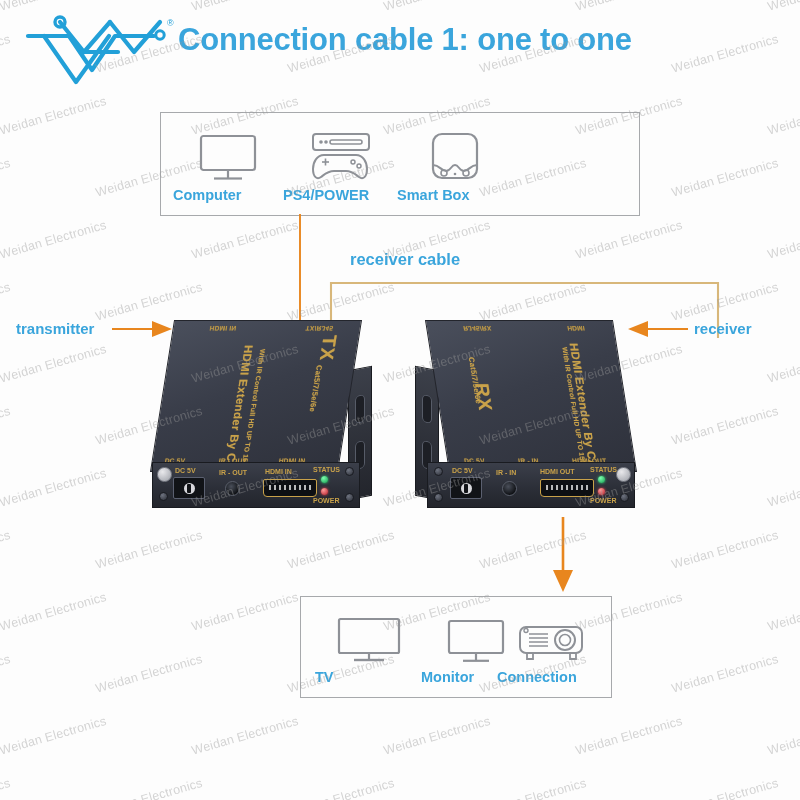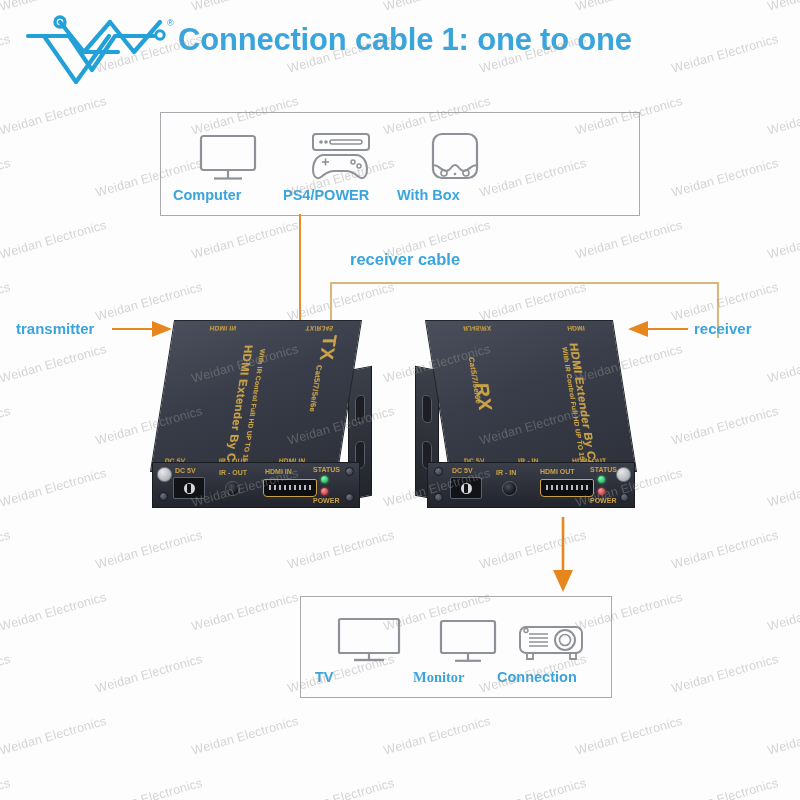--- a/index.html
+++ b/index.html
@@ -208,39 +208,39 @@
     <div class="dev" style="left:236px;top:14px;width:116px;">
       <div class="glyph">
         <svg width="66" height="56" viewBox="0 0 66 56">
           <rect x="11" y="5" width="44" height="44" rx="9" fill="none" stroke="#8e9197" stroke-width="2.2"></rect>
           <path d="M11 36 C18 36 19 42 24 42 C29 42 29 36 33 36 C37 36 37 42 42 42 C47 42 48 36 55 36" fill="none" stroke="#8e9197" stroke-width="2"></path>
           <circle cx="22" cy="44" r="3" fill="none" stroke="#8e9197" stroke-width="1.6"></circle>
           <circle cx="44" cy="44" r="3" fill="none" stroke="#8e9197" stroke-width="1.6"></circle>
           <circle cx="33" cy="45" r="1.3" fill="#8e9197"></circle>
         </svg>
       </div>
-      <div class="cap">With Box</div>
+      <div class="cap">Smart Box</div>
     </div>
 
   </div>
 
   <div class="groupbox" id="display-box">
 
     <div class="dev" style="left:14px;top:12px;width:108px;">
       <div class="glyph">
         <svg width="74" height="52" viewBox="0 0 74 52">
           <rect x="7" y="4" width="60" height="34" rx="1.5" fill="none" stroke="#8e9197" stroke-width="2.2"></rect>
           <line x1="37" y1="38" x2="37" y2="44" stroke="#8e9197" stroke-width="2.2"></line>
           <line x1="22" y1="45" x2="52" y2="45" stroke="#8e9197" stroke-width="2.4"></line>
         </svg>
       </div>
       <div class="cap">TV</div>
     </div>
 
-    <div class="dev" style="left:112px;top:12px;width:110px;font-family:Liberation Serif, serif;">
+    <div class="dev" style="left:120px;top:12px;width:110px;">
       <div class="glyph">
         <svg width="68" height="52" viewBox="0 0 68 52">
           <rect x="7" y="6" width="54" height="32" rx="2" fill="none" stroke="#8e9197" stroke-width="2.2"></rect>
           <line x1="34" y1="38" x2="34" y2="45" stroke="#8e9197" stroke-width="2.2"></line>
           <line x1="21" y1="45.8" x2="47" y2="45.8" stroke="#8e9197" stroke-width="2.2"></line>
         </svg>
       </div>
       <div class="cap">Monitor</div>
     </div>
 

